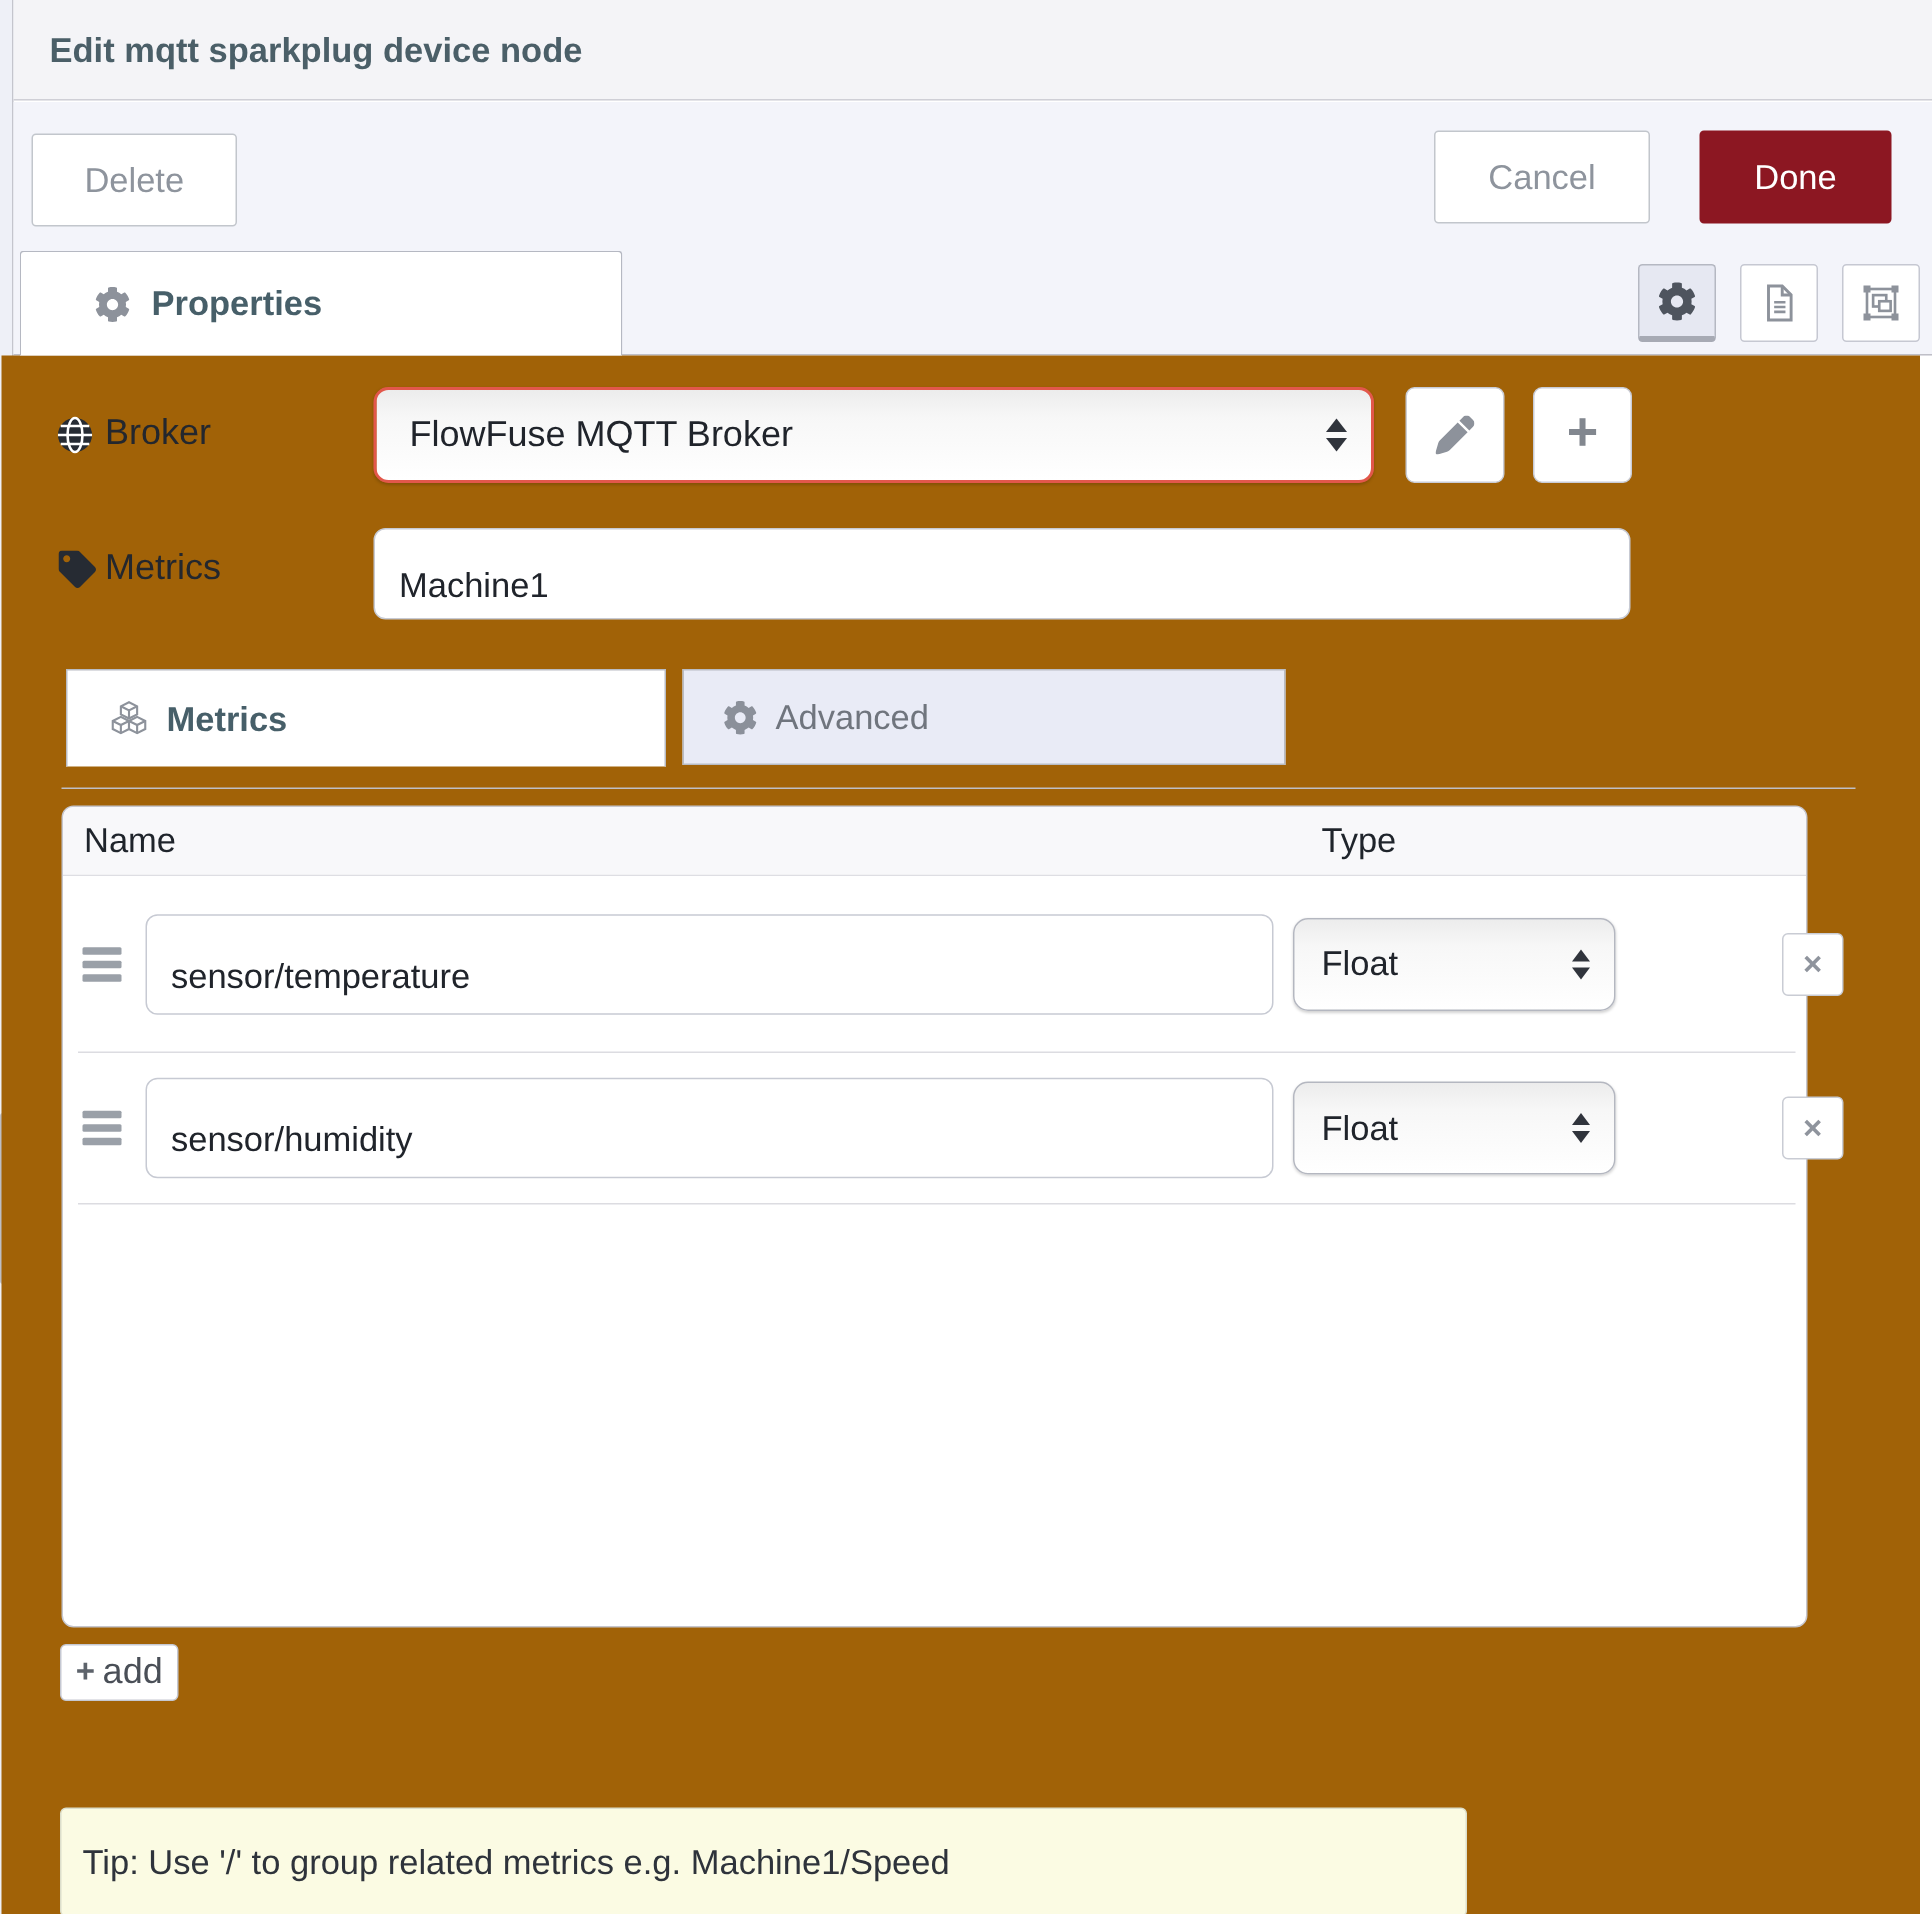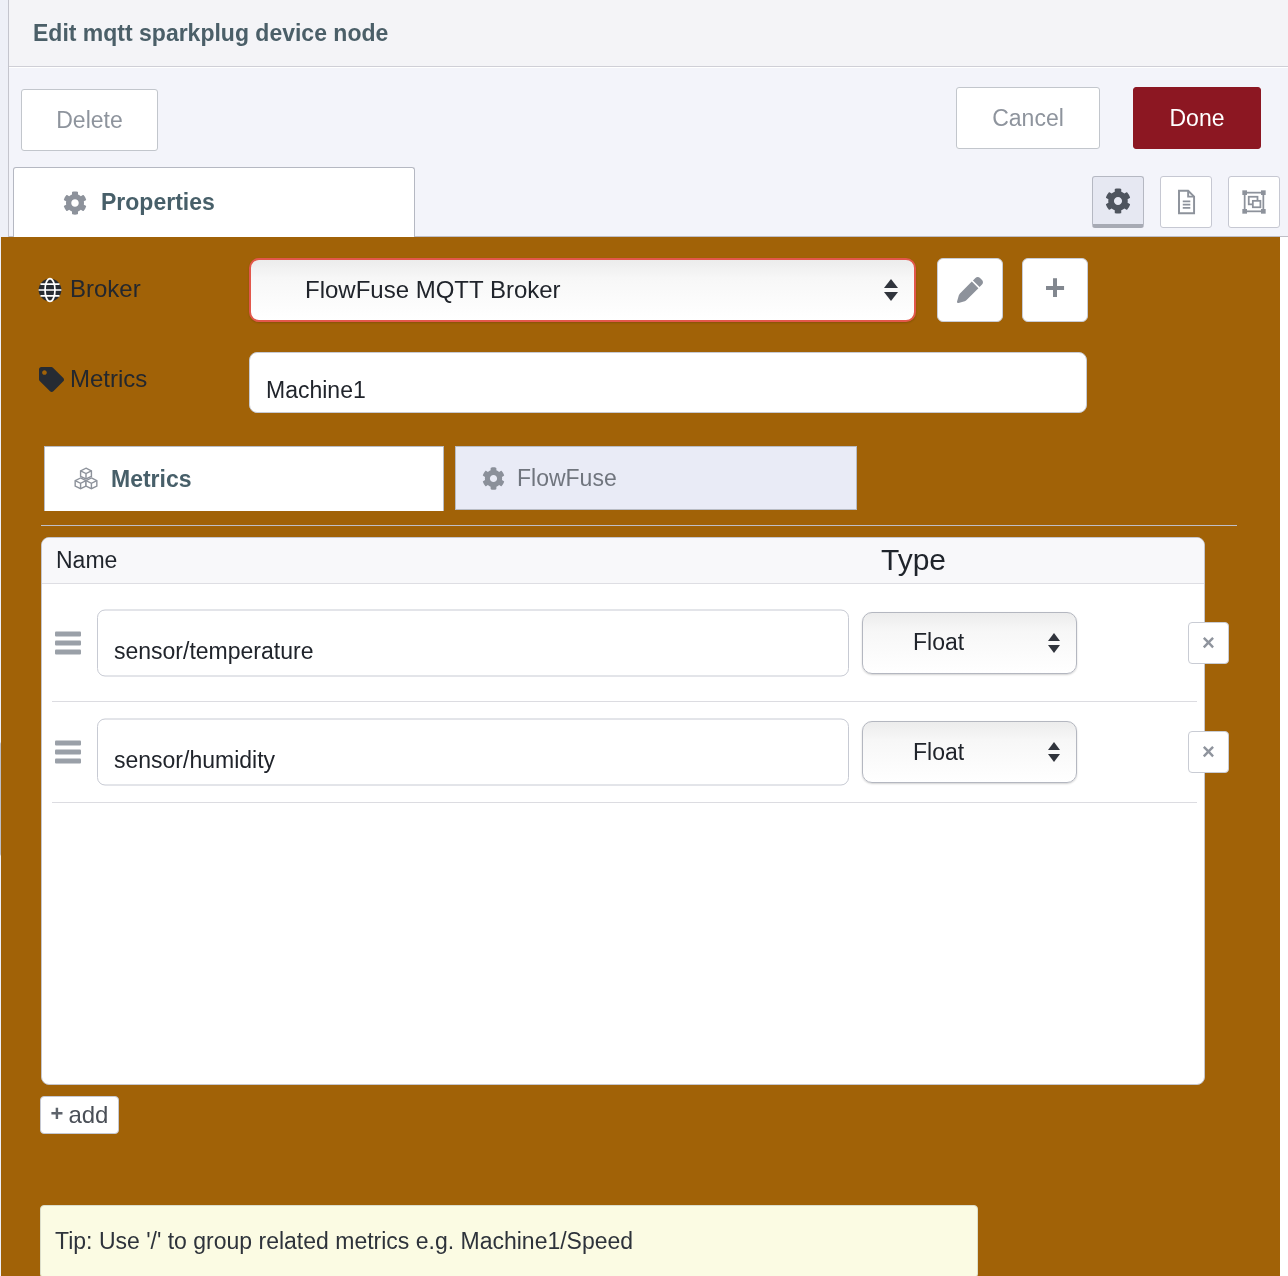--- a/index.html
+++ b/index.html
@@ -35,21 +35,21 @@
 
   
   .content{position:absolute;left:1px;top:237px;width:1279px;height:1039px;background:#a16207;}
   .fld-label{position:absolute;font-size:24px;color:#23272e;}
   .fld-icon{position:absolute;}
 
   
   .mac-select{box-sizing:border-box;position:absolute;border-radius:10px;cursor:pointer;
      background:linear-gradient(180deg,#ececec 0%,#f7f7f7 30%,#ffffff 100%);
      border:1px solid #b4b7c0;box-shadow:0 1px 2px rgba(0,0,0,.18);
-     display:flex;align-items:center;padding-left:32px;}
+     display:flex;align-items:center;}
   .mac-select.error{border:2px solid var(--error-border,#e2574b);}
   .sel-text{font-size:24px;color:#20242b;margin-left:22px;flex:1;white-space:nowrap;overflow:hidden;}
   .sel-arrows{margin-right:16px;display:flex;flex-direction:column;align-items:center;gap:4px;}
   .tri-up{width:0;height:0;border-left:7px solid transparent;border-right:7px solid transparent;border-bottom:9px solid #30343c;}
   .tri-dn{width:0;height:0;border-left:7px solid transparent;border-right:7px solid transparent;border-top:9px solid #30343c;}
 
   .sq-btn{box-sizing:border-box;position:absolute;top:21px;width:66px;height:64px;background:#fff;border:1px solid #c9ccd6;
           border-radius:6px;display:flex;align-items:center;justify-content:center;cursor:pointer;}
   .plus-glyph{font-size:36px;font-weight:bold;color:#82878f;line-height:1;margin-top:-4px;}
 
@@ -64,21 +64,21 @@
   .tab-metrics .st-label{font-weight:bold;color:#475f69;}
   .tab-metrics svg{margin-left:28px;}
   .tab-advanced{left:414px;width:402px;background:#e9ebf6;border:1px solid #b9bcc4;}
   .tab-advanced .st-label{color:#70757e;}
   .tab-advanced svg{margin-left:26px;}
 
   
   .list{box-sizing:border-box;position:absolute;left:40px;top:300px;width:1164px;height:548px;border:1px solid #c6c6cd;border-radius:8px;background:#fff;}
   .list-hdr{box-sizing:border-box;height:46px;background:#f8f8fa;border-bottom:1px solid #dedee3;border-radius:7px 7px 0 0;position:relative;}
   .lh-name{position:absolute;left:14px;top:0;line-height:44px;font-size:23px;color:#1f242b;}
-  .lh-type{position:absolute;left:839px;top:0;line-height:44px;font-size:30px;color:#1f242b;}
+  .lh-type{position:absolute;left:839px;top:0;line-height:44px;font-size:23px;color:#1f242b;}
   .rows{list-style:none;margin:0;padding:0;}
   .metric-row{position:relative;height:100px;margin:0 7px 0 10px;border-bottom:1px solid #dcdce1;}
   .metric-row:first-child{height:117px;}
   .drag-handle{position:absolute;left:3px;top:50%;transform:translateY(-50%);width:26px;cursor:grab;}
   .drag-handle span{display:block;height:5px;background:#9aa0a8;border-radius:1px;margin:4px 0;}
   .row-name{left:45px;top:50%;transform:translateY(-50%);width:752px;height:67px;}
   .row-select{left:810px;top:50%;transform:translateY(-50%);width:215px;height:62px;}
   .row-select .sel-text{font-size:23px;margin-left:18px;}
   .row-x{box-sizing:border-box;position:absolute;left:1136px;top:50%;transform:translateY(-50%);width:41px;height:42px;
          background:#fff;border:1px solid #c9ccd4;border-radius:4px;display:flex;align-items:center;justify-content:center;cursor:pointer;
@@ -196,21 +196,21 @@
               <path d="M0-5 L5-2.5 L5 2.5 L0 5 L-5 2.5 L-5-2.5 Z"></path>
               <path d="M-5-2.5 L0 0 L5-2.5 M0 0 L0 5" fill="none"></path>
             </g>
         </svg>
         <span class="st-label">Metrics</span>
       </div>
       <div class="sub-tab tab-advanced">
         <svg width="23" height="23" viewBox="0 0 512 512">
           <path fill="#8b909a" d="M487.4 315.7l-42.6-24.6c4.3-23.2 4.3-47 0-70.2l42.6-24.6c4.9-2.8 7.1-8.6 5.5-14-11.1-35.6-30-67.8-54.7-94.6-3.8-4.1-10-5.1-14.8-2.3L380.8 110c-17.9-15.4-38.5-27.3-60.8-35.1V25.8c0-5.6-3.9-10.5-9.4-11.7-36.7-8.2-74.3-7.8-109.2 0-5.5 1.2-9.4 6.1-9.4 11.7V75c-22.2 7.9-42.8 19.8-60.8 35.1L88.7 85.5c-4.9-2.8-11-1.9-14.8 2.3-24.7 26.7-43.6 58.9-54.7 94.6-1.7 5.4.6 11.2 5.5 14L67.3 221c-4.3 23.2-4.3 47 0 70.2l-42.6 24.6c-4.9 2.8-7.1 8.6-5.5 14 11.1 35.6 30 67.8 54.7 94.6 3.8 4.1 10 5.1 14.8 2.3l42.6-24.6c17.9 15.4 38.5 27.3 60.8 35.1v49.2c0 5.6 3.9 10.5 9.4 11.7 36.7 8.2 74.3 7.8 109.2 0 5.5-1.2 9.4-6.1 9.4-11.7v-49.2c22.2-7.9 42.8-19.8 60.8-35.1l42.6 24.6c4.9 2.8 11 1.9 14.8-2.3 24.7-26.7 43.6-58.9 54.7-94.6 1.5-5.5-.7-11.3-5.6-14.1zM256 336c-44.1 0-80-35.9-80-80s35.9-80 80-80 80 35.9 80 80-35.9 80-80 80z"></path>
         </svg>
-        <span class="st-label">FlowFuse</span>
+        <span class="st-label">Advanced</span>
       </div>
     </div>
 
     <div class="list">
       <div class="list-hdr">
         <span class="lh-name">Name</span>
         <span class="lh-type">Type</span>
       </div>
       <ol class="rows">
   <li class="metric-row">

